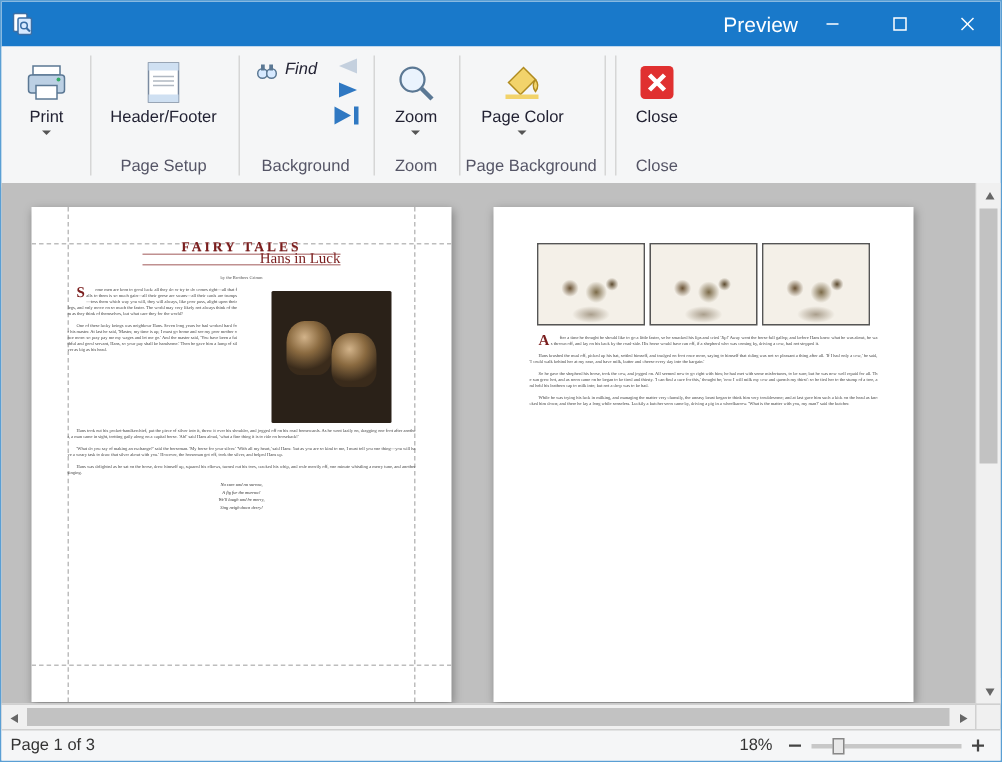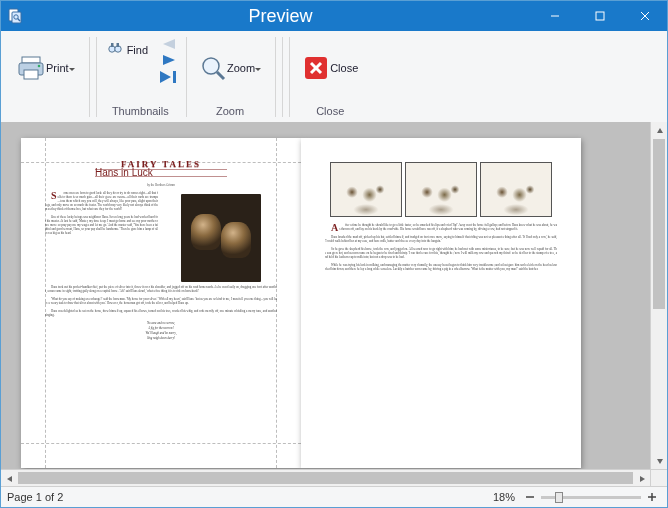--- a/index.html
+++ b/index.html
@@ -22,23 +22,23 @@
   }
   .titlebar .appicon {
     width: 28px;
     display: flex;
     align-items: center;
     justify-content: center;
   }
   .titlebar .appicon svg { width: 16px; height: 16px; }
   .titlebar .title {
     flex: 1;
-    text-align: center;
+    text-align: right;
     line-height: 30px;
-    font-size: 18px;
+    font-size: 14px;
   }
   .titlebar .winbtns { display: flex; }
   .titlebar .winbtn {
     width: 45px;
     display: flex;
     align-items: center;
     justify-content: center;
     cursor: pointer;
   }
   .titlebar .winbtn svg { width: 10px; height: 10px; stroke: #fff; fill: none; }
@@ -71,48 +71,49 @@
     height: 19px;
   }
   .sep {
     width: 1px;
     background: #d6d6d6;
     margin: 2px 3px;
     height: 80px;
   }
   .bigbtn {
     display: flex;
-    flex-direction: row;
+    flex-direction: column;
     align-items: center;
     padding: 2px 8px;
     border: 1px solid transparent;
     border-radius: 2px;
     cursor: pointer;
     height: 66px;
     justify-content: flex-start;
     min-width: 48px;
   }
   .bigbtn .iconwrap { height: 34px; display:flex; align-items:center; justify-content:center; }
   .bigbtn .lbl { font-size: 11px; color: #223; text-align: center; line-height: 13px; }
   .bigbtn .drop {
     border-top: 3px solid #555;
     border-left: 3px solid transparent;
     border-right: 3px solid transparent;
     width: 0; height: 0; margin-top: 2px;
   }
   .smallbtn {
     display: flex;
-    align-items: flex-end;
+    align-items: flex-start;
     padding: 2px 6px;
     border: 1px solid transparent;
     border-radius: 2px;
     cursor: pointer;
     height: 22px;
     font-size: 11px;
     color: #223;
+    font-style: italic;
   }
   .smallbtn svg { margin-right: 4px; }
   .stack { display: flex; flex-direction: column; }
 
   
   .workspace {
     background: #bfbfbf;
     position: absolute;
     top: 122px;
     bottom: 22px;
@@ -155,20 +156,21 @@
     background: #f0f0f0;
     border-left: 1px solid #d0d0d0;
     border-top: 1px solid #d0d0d0;
   }
 
   .pages {
     position: absolute;
     top: 16px;
     left: 20px;
     display: flex;
+    gap: 28px;
   }
   .page {
     width: 280px;
     height: 330px;
     background: #fff;
     box-shadow: 1px 2px 6px rgba(0,0,0,0.35);
     position: relative;
     overflow: hidden;
   }
   .margin-guide {
@@ -188,22 +190,22 @@
     text-align: center;
     font-family: Georgia, serif;
     font-size: 9px;
     letter-spacing: 2px;
     color: #7a1d1d;
     font-weight: bold;
     text-shadow: 0 1px 0 #caa;
     margin-bottom: 3px;
   }
   .p1 .story {
-    text-align: left;
-    font-family: Liberation Sans, sans-serif;
+    text-align: right;
+    font-family: Liberation Serif, serif;
     font-size: 10px;
     color: #7a1d1d;
     border-top: 1px solid #c09090;
     border-bottom: 1px solid #c09090;
     padding: 1px 0;
     margin: 0 50px 6px 50px;
   }
   .p1 .colwrap { display: flex; gap: 6px; }
   .p1 .col { flex: 1; }
   .p1 .photo {
@@ -328,20 +330,38 @@
             </svg>
         </div>
         <div class="lbl">Print</div>
         <div class="drop"></div>
       </div>
     </div>
     <div class="group-label">&nbsp;</div>
   </div>
   <div class="sep"></div>
 
+  <div class="group">
+    <div class="group-body">
+      <div class="bigbtn" style="min-width:90px">
+        <div class="iconwrap">
+          <svg width="26" height="30" viewBox="0 0 26 30">
+              <rect x="3" y="2" width="20" height="26" fill="#fff" stroke="#7a8aa0"></rect>
+              <rect x="3" y="2" width="20" height="5" fill="#cfe0f2"></rect>
+              <rect x="3" y="23" width="20" height="5" fill="#cfe0f2"></rect>
+              <line x1="6" y1="11" x2="20" y2="11" stroke="#b0b8c2"></line>
+              <line x1="6" y1="14" x2="20" y2="14" stroke="#b0b8c2"></line>
+              <line x1="6" y1="17" x2="20" y2="17" stroke="#b0b8c2"></line>
+            </svg>
+        </div>
+        <div class="lbl">Header/Footer</div>
+      </div>
+    </div>
+    <div class="group-label">Page Setup</div>
+  </div>
   <div class="sep"></div>
 
   <div class="group">
     <div class="group-body">
       <div class="stack" style="justify-content:flex-start;padding-top:2px">
         <div class="smallbtn">
           <svg width="16" height="16" viewBox="0 0 16 16">
               <circle cx="5" cy="9" r="3.2" fill="#d6e9ff" stroke="#5b7894"></circle>
               <circle cx="11" cy="9" r="3.2" fill="#d6e9ff" stroke="#5b7894"></circle>
               <rect x="4" y="3" width="2.5" height="4" fill="#5b7894"></rect>
@@ -356,41 +376,57 @@
           </svg>
         <svg width="20" height="14" viewBox="0 0 20 14">
             <polygon points="4,2 4,12 16,7" fill="#2f78c2"></polygon>
           </svg>
         <svg width="24" height="16" viewBox="0 0 24 16">
             <polygon points="3,2 3,14 14,8" fill="#2f78c2"></polygon>
             <rect x="16" y="2" width="3" height="12" fill="#2f78c2"></rect>
           </svg>
       </div>
     </div>
-    <div class="group-label">Thumbnails</div>
+    <div class="group-label">Background</div>
   </div>
   <div class="sep"></div>
 
   <div class="group">
     <div class="group-body">
       <div class="bigbtn">
         <div class="iconwrap">
           <svg width="28" height="28" viewBox="0 0 28 28">
               <circle cx="12" cy="12" r="8" fill="#eaf3fd" stroke="#5b7894" stroke-width="1.5"></circle>
               <line x1="18" y1="18" x2="25" y2="25" stroke="#5b7894" stroke-width="3"></line>
             </svg>
         </div>
         <div class="lbl">Zoom</div>
         <div class="drop"></div>
       </div>
     </div>
     <div class="group-label">Zoom</div>
   </div>
   <div class="sep"></div>
 
+  <div class="group">
+    <div class="group-body">
+      <div class="bigbtn" style="min-width:76px">
+        <div class="iconwrap">
+          <svg width="30" height="28" viewBox="0 0 30 28">
+              <polygon points="6,14 16,4 24,12 14,22" fill="#f2d36b" stroke="#b08b20"></polygon>
+              <path d="M24 12 q3 4 0 8 q-3 -4 0 -8" fill="#f2d36b" stroke="#b08b20"></path>
+              <rect x="4" y="22" width="22" height="3" fill="#f2d36b"></rect>
+            </svg>
+        </div>
+        <div class="lbl">Page Color</div>
+        <div class="drop"></div>
+      </div>
+    </div>
+    <div class="group-label">Page Background</div>
+  </div>
   <div class="sep"></div>
 
   <div class="sep"></div>
 
   <div class="group">
     <div class="group-body">
       <div class="bigbtn">
         <div class="iconwrap">
           <svg width="28" height="28" viewBox="0 0 28 28">
               <rect x="3" y="3" width="22" height="22" rx="3" fill="#e03030"></rect>
@@ -482,21 +518,21 @@
     <div class="sb-btn">
         <svg width="8" height="8" viewBox="0 0 8 8">
           <polygon points="2,1 2,7 7,4" fill="#666"></polygon>
         </svg>
       </div>
   </div>
   <div class="corner"></div>
 </div>
 
 <div class="status">
-  <span>Page 1 of 2</span>
+  <span>Page 1 of 3</span>
   <span class="spacer"></span>
   <span class="zoom-pct">18%</span>
   <div class="zoom-btn">
       <svg width="10" height="10" viewBox="0 0 10 10">
         <line x1="1" y1="5" x2="9" y2="5" stroke="#444" stroke-width="1.5"></line>
       </svg>
     </div>
   <div class="zoom-slider-track">
     <div class="zoom-slider-thumb"></div>
   </div>

